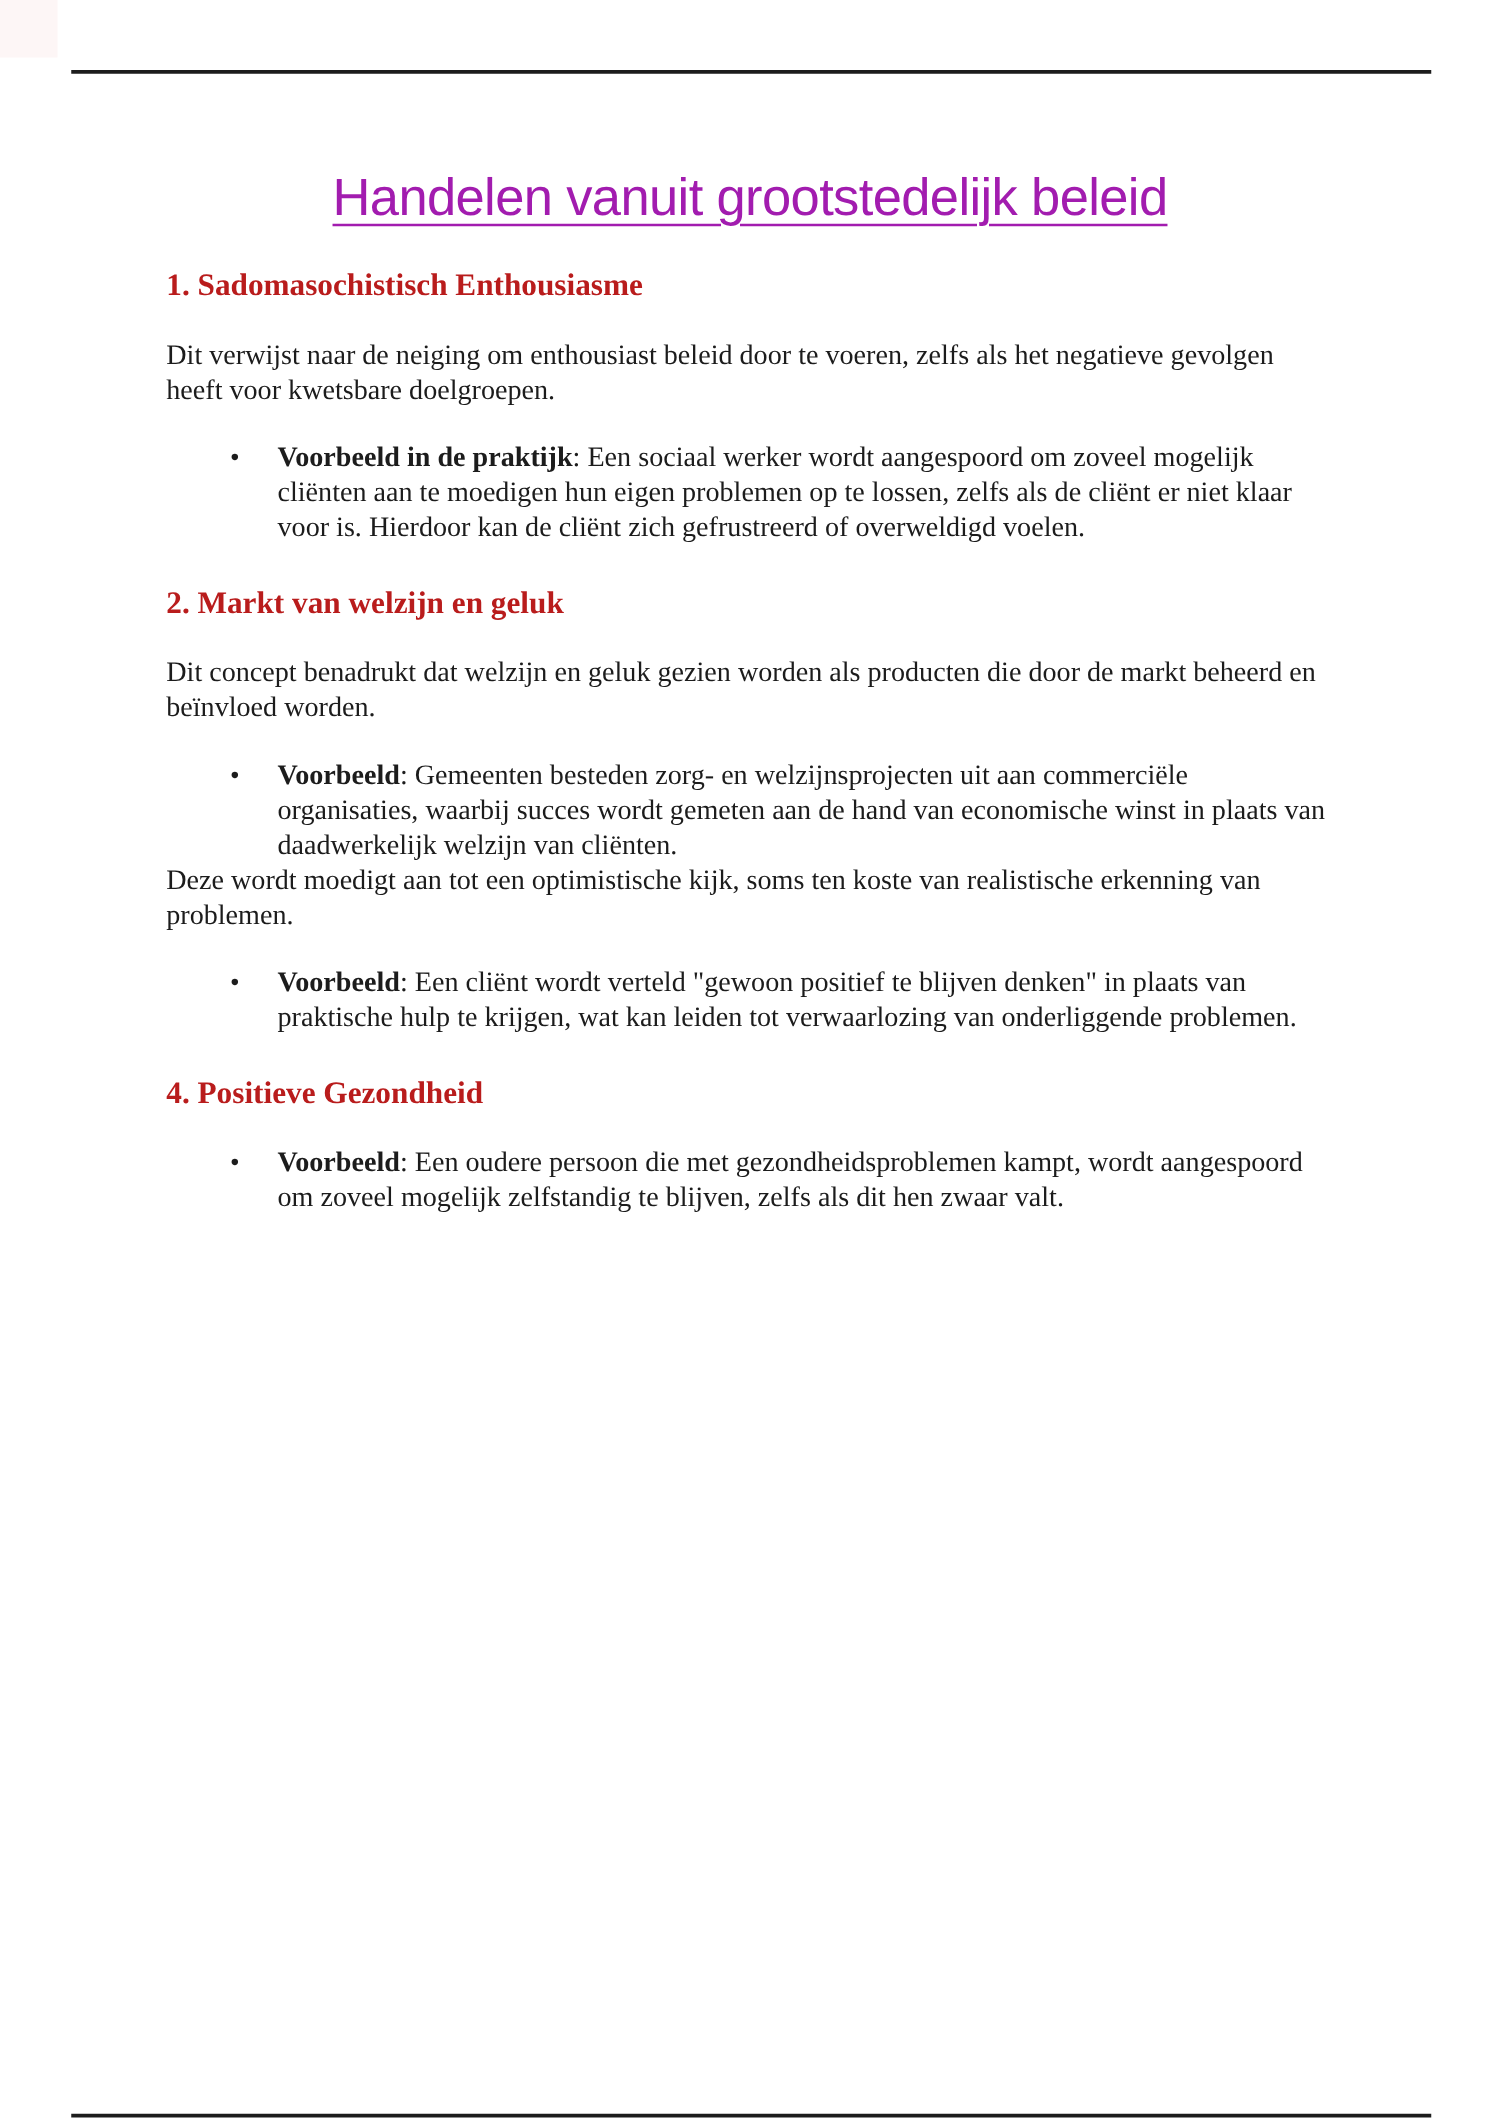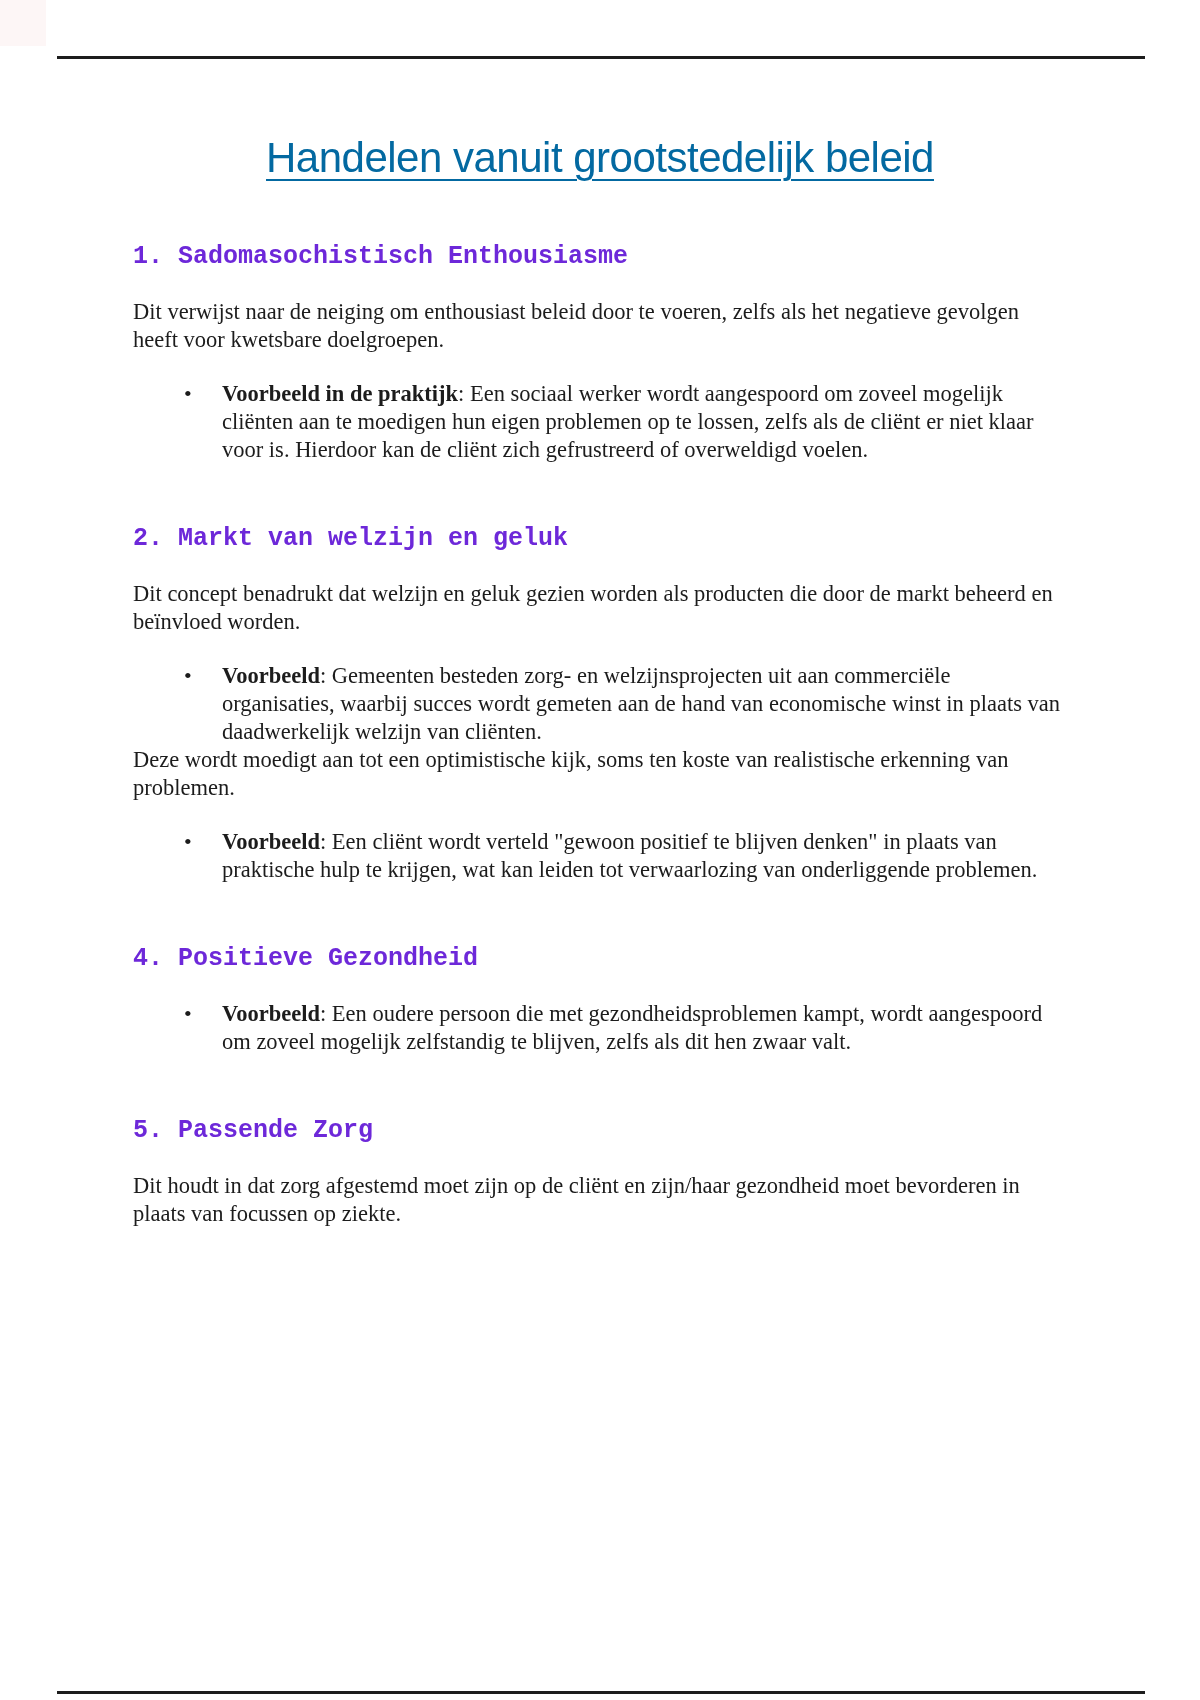--- a/index.html
+++ b/index.html
@@ -32,41 +32,41 @@
     width: 934px;
   }
   .title {
     margin-top: 134px;
     text-align: center;
     font-family: "Liberation Sans", "DejaVu Sans", sans-serif;
     font-weight: 400;
     font-size: 42px;
     line-height: 48px;
     letter-spacing: -0.5px;
-    color: #0369a1;
+    color: #a21caf;
   }
   .title-text {
     text-decoration: underline;
     text-decoration-thickness: 2px;
     text-underline-offset: 7px;
   }
   .intro {
     margin-top: 92px;
     font-size: 22.5px;
     line-height: 28px;
   }
   .intro em { font-style: italic; }
   .section h2 {
-    margin-top: 60px;
+    margin-top: 32px;
     margin-bottom: 26px;
-    font-family: Liberation Mono, monospace;
+    font-family: Liberation Serif, serif;
     font-weight: 700;
     font-size: 25px;
     line-height: 30px;
-    color: #6d28d9;
+    color: #b91c1c;
   }
   .section p.body {
     font-size: 22.5px;
     line-height: 28px;
     margin-bottom: 26px;
   }
   .examples {
     list-style: none;
     padding-left: 89px;
     margin: 0;
@@ -120,19 +120,14 @@
     </ul>
   </section>
 
   <section class="section">
     <h2>4. Positieve Gezondheid</h2>
     <ul class="examples">
       <li><span class="bullet-dot">•</span><strong>Voorbeeld</strong><span>: Een oudere persoon die met gezondheidsproblemen kampt, wordt aangespoord om zoveel mogelijk zelfstandig te blijven, zelfs als dit hen zwaar valt.</span></li>
     </ul>
   </section>
 
-  <section class="section">
-    <h2>5. Passende Zorg</h2>
-    <p class="body">Dit houdt in dat zorg afgestemd moet zijn op de cliënt en zijn/haar gezondheid moet bevorderen in plaats van focussen op ziekte.</p>
-
-  </section>
 </div>
 </div>
 
 </body></html>

